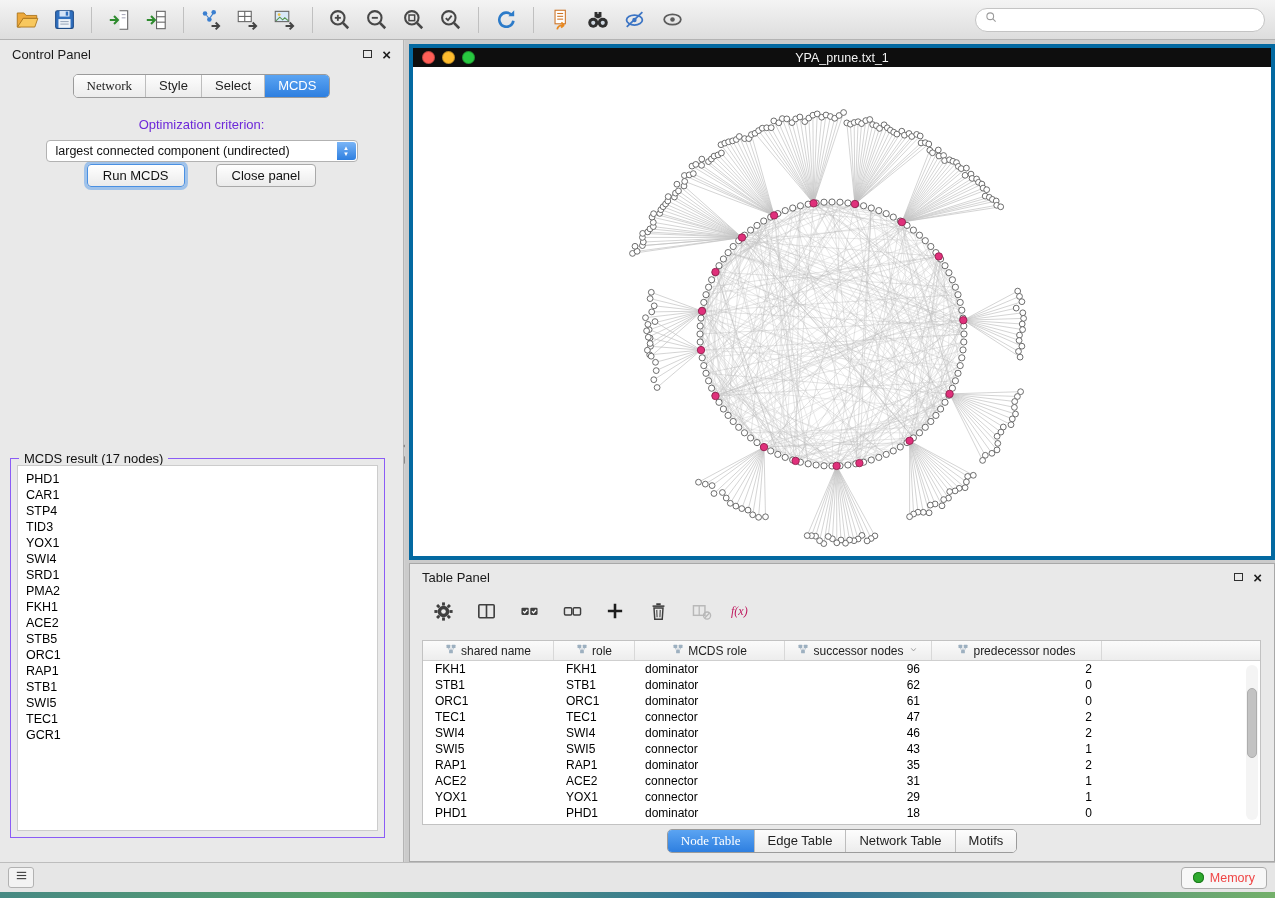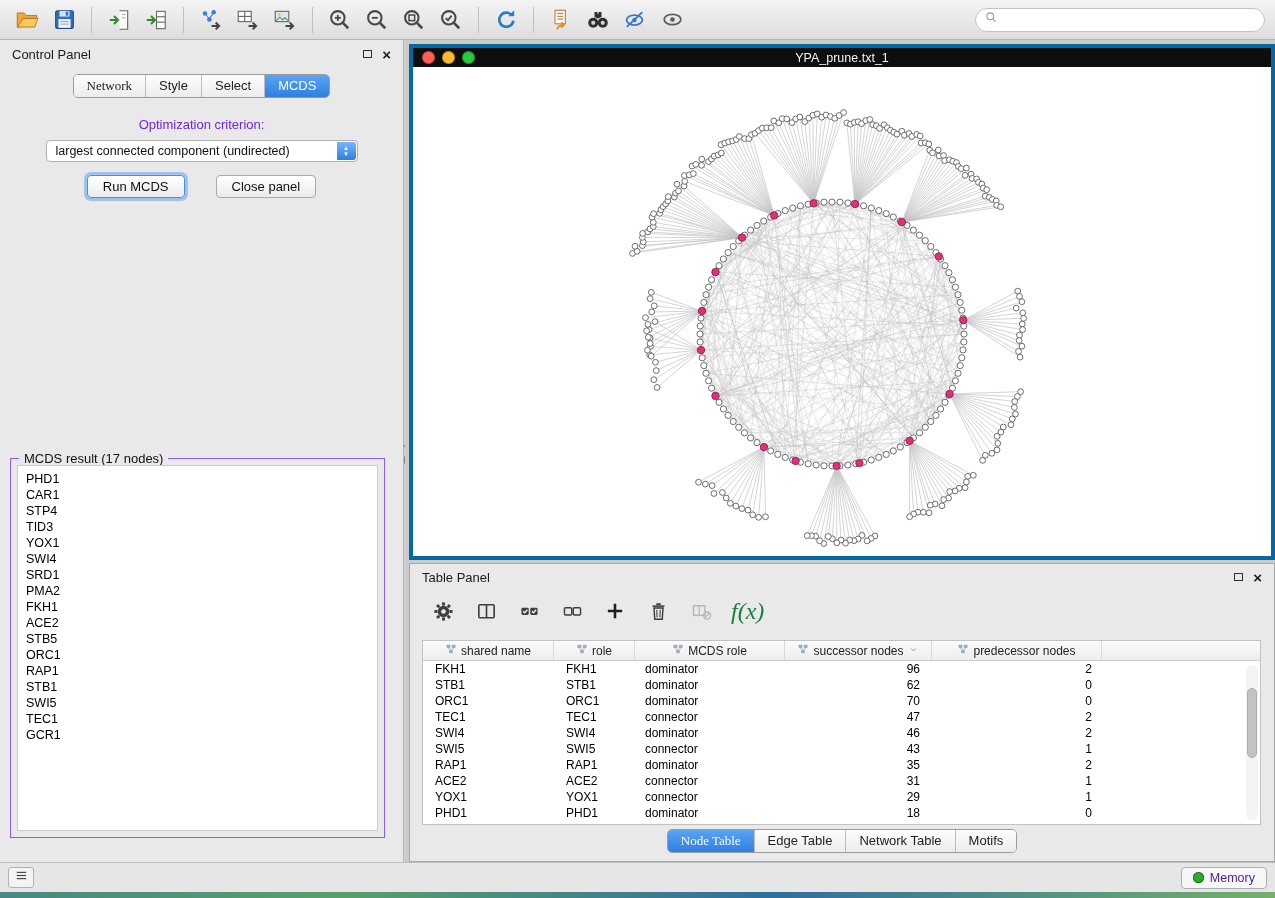--- a/index.html
+++ b/index.html
@@ -30,21 +30,21 @@
   .seg>div{padding:3px 13px;font-size:13px;color:#222;border-left:1px solid #bdbdbd;background:linear-gradient(#fdfdfd,#ececec);}
   .seg>div:first-child{border-left:none;font-family:Liberation Serif, serif;}
   .seg>div.active{background:linear-gradient(#5ba4f2,#2e7fe0);color:#fff;}
   .opt-label{text-align:center;margin-top:19px;font-size:13px;color:#6d28d9;}
   .select{position:relative;width:312px;height:22px;margin:8px auto 0;background:#fff;
     border:1px solid #b2b2b2;border-radius:4px;font-size:12.5px;display:flex;align-items:center;
     padding-left:9px;color:#111;}
   .stepper{position:absolute;right:1px;top:1px;bottom:1px;width:19px;border-radius:0 3px 3px 0;
     background:linear-gradient(#7ab5f7,#2e7fe0);display:flex;flex-direction:column;align-items:center;
     justify-content:center;color:#fff;font-size:7px;line-height:6px;}
-  .btn-row{display:flex;justify-content:center;gap:31px;margin-top:13px;}
+  .btn-row{display:flex;justify-content:center;gap:31px;margin-top:2px;}
   .mac-btn{height:23px;padding:0 15px;font-size:13px;color:#111;background:linear-gradient(#ffffff,#ebebeb);
     border:1px solid #a9a9a9;border-radius:4px;display:flex;align-items:center;}
   .mac-btn.focused{border-color:#4a90e2;box-shadow:0 0 0 3px rgba(86,156,235,.5);}
   .result-fieldset{position:absolute;left:10px;right:18px;top:418px;bottom:24px;
     border:1px solid #8b5cf6;background:transparent;}
   .result-legend{position:absolute;top:-8px;left:8px;background:#e9e9e9;padding:0 5px;font-size:13px;color:#111;}
   .list-box{position:absolute;inset:6px;background:#fff;border:1px solid #cccccc;overflow:hidden;
     padding:5px 0 0 8px;}
   .list-box div{font-size:12.5px;line-height:16px;color:#000;}
 
@@ -63,21 +63,21 @@
   .lights{position:absolute;left:9px;top:3px;display:flex;gap:7px;}
   .light{width:13px;height:13px;border-radius:50%;box-shadow:inset 0 0 0 1px rgba(0,0,0,.25);}
   .net-title{color:#f2f2f2;font-size:12.5px;}
   .net-canvas{position:absolute;left:0;right:0;top:19px;bottom:0;background:#fff;overflow:hidden;}
 
   
   .table-panel{position:absolute;left:4px;right:0;top:523px;bottom:0;background:#e9e9e9;border:1px solid #a8a8a8;}
   .tp-head{height:26px;display:flex;align-items:center;padding:0 12px;font-size:13px;color:#1a1a1a;}
   .tp-toolbar{height:42px;display:flex;align-items:center;padding-left:20px;gap:17px;}
   .tp-ico{width:26px;height:26px;display:flex;align-items:center;justify-content:center;}
-  .fx{font-family:"Liberation Serif",serif;font-style:italic;color:#15803d;font-size:24px;}
+  .fx{font-family:"Liberation Serif",serif;font-style:italic;color:#be185d;font-size:12px;}
   .tbl{position:absolute;left:12px;right:13px;top:76px;bottom:36px;background:#fff;border:1px solid #c2c2c2;overflow:hidden;}
   .thead{display:flex;height:20px;background:linear-gradient(#fbfbfb,#ededed);border-bottom:1px solid #cfcfcf;}
   .th{display:flex;align-items:center;justify-content:center;gap:4px;font-size:12px;color:#222;
     border-right:1px solid #d8d8d8;overflow:hidden;}
   .tr{display:flex;height:16px;align-items:center;font-size:12px;color:#000;}
   .td{overflow:hidden;white-space:nowrap;}
   .c0{width:131px;padding-left:12px;}
   .c1{width:81px;padding-left:12px;}
   .c2{width:150px;padding-left:10px;}
   .c3{width:147px;text-align:right;padding-right:12px;}
@@ -87,21 +87,21 @@
   .vscroll{position:absolute;right:2px;top:24px;bottom:4px;width:12px;background:#f4f4f4;border-radius:6px;}
   .vthumb{position:absolute;left:1px;right:1px;top:15%;height:45%;background:#c3c3c3;border:1px solid #adadad;border-radius:5px;}
   .tp-tabs{position:absolute;bottom:8px;left:0;right:0;display:flex;justify-content:center;}
 
   
   .statusbar{position:absolute;left:0;right:0;bottom:0;height:30px;background:#e6e6e6;
     border-top:1px solid #bdbdbd;display:flex;align-items:center;padding:0 8px;}
   .menu-btn{width:26px;height:21px;border:1px solid #b2b2b2;border-radius:3px;background:#f3f3f3;
     display:flex;align-items:center;justify-content:center;}
   .memory-btn{margin-left:auto;display:flex;align-items:center;gap:6px;height:22px;padding:0 11px;
-    border:1px solid #adadad;border-radius:4px;background:#f7f7f7;font-size:12.5px;color:#4c1d95;}
+    border:1px solid #adadad;border-radius:4px;background:#f7f7f7;font-size:12.5px;color:#ef4444;}
   .mem-dot{width:11px;height:11px;border-radius:50%;background:#2faa2f;box-shadow:inset 0 0 0 1px #1d7a1d;}
 </style>
 </head>
 <body>
 
 <div class="app">
 
   <div class="toolbar">
     <div class="tbtn">
         <svg viewBox="0 0 24 24" width="26" height="26" aria-hidden="true">
@@ -1387,21 +1387,21 @@
             <div class="td c1">STB1</div>
             <div class="td c2">dominator</div>
             <div class="td c3">62</div>
             <div class="td c4">0</div>
             <div class="td c5"></div>
           </div>
         <div class="tr">
             <div class="td c0">ORC1</div>
             <div class="td c1">ORC1</div>
             <div class="td c2">dominator</div>
-            <div class="td c3">70</div>
+            <div class="td c3">61</div>
             <div class="td c4">0</div>
             <div class="td c5"></div>
           </div>
         <div class="tr">
             <div class="td c0">TEC1</div>
             <div class="td c1">TEC1</div>
             <div class="td c2">connector</div>
             <div class="td c3">47</div>
             <div class="td c4">2</div>
             <div class="td c5"></div>

